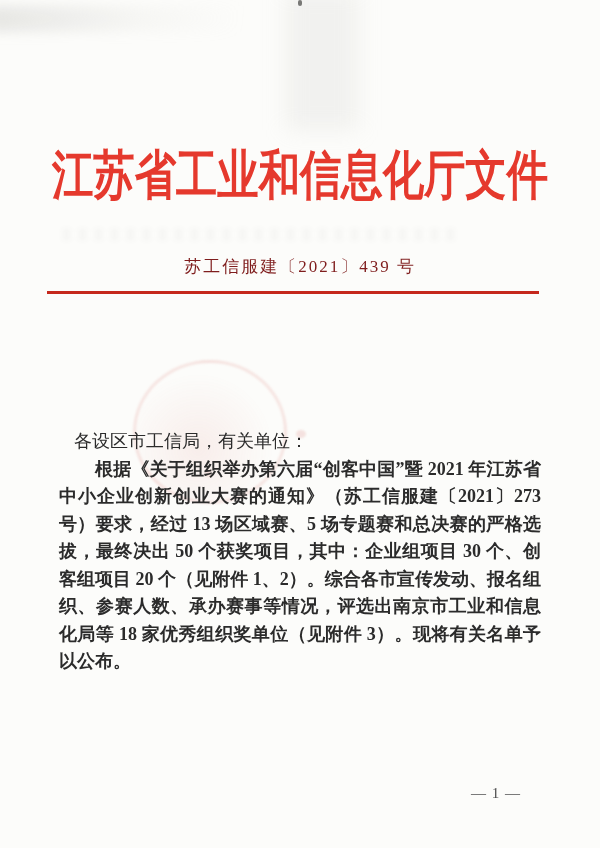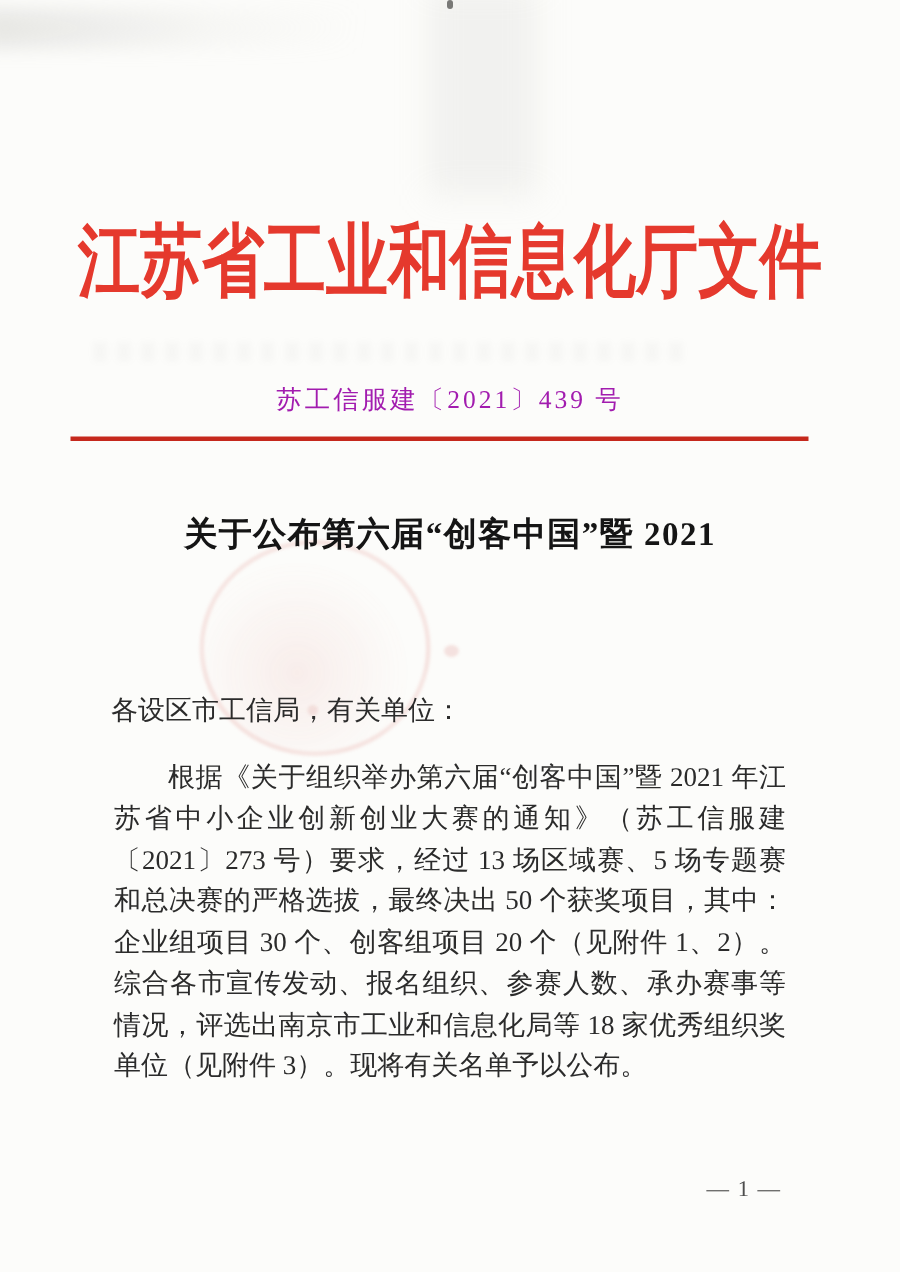--- a/index.html
+++ b/index.html
@@ -63,21 +63,21 @@
   }
   .doc-number {
     position: absolute;
     top: 257px;
     left: 0;
     width: 100%;
     text-align: center;
     font-size: 17px;
     line-height: 20px;
     letter-spacing: 2px;
-    color: #a21caf;
+    color: #7f1d1d;
   }
   .red-rule {
     position: absolute;
     top: 291px;
     left: 47px;
     width: 492px;
     height: 2.5px;
     background: var(--rule-red, #c5281c);
   }
   
@@ -90,33 +90,33 @@
     font-size: 22px;
     line-height: 29px;
     font-weight: bold;
     color: var(--title-ink, #151515);
     letter-spacing: 1px;
   }
   .notice-title span { display: block; }
   
   .body-text {
     position: absolute;
-    top: 460px;
+    top: 428px;
     left: 59px;
     width: 482px;
     font-size: 18px;
     line-height: 27.5px;
     color: var(--ink, #2b2b2b);
     text-align: justify;
   }
   .salutation {
     padding-left: 15px;
     text-align: left;
   }
-  .body-text p { margin: 17px; text-indent: 2em; }
+  .body-text p { margin: 0; text-indent: 2em; font-weight: bold; }
   
   .page-number {
     position: absolute;
     top: 785px;
     right: 79px;
     font-size: 15px;
     letter-spacing: 1px;
     color: #4d4d4d;
   }
 </style>
@@ -133,21 +133,20 @@
   <div class="stamp-speck1"></div>
   <div class="stamp-speck2"></div>
 
   <div class="letterhead">江苏省工业和信息化厅文件</div>
 
   <div class="doc-number">苏工信服建〔2021〕439 号</div>
 
   <div class="red-rule"></div>
 
   <h1 class="notice-title" style="margin:0;">
-    <span>关于公布第六届“创客中国”暨 2021</span>
   </h1>
 
   <div class="body-text">
     <div class="salutation">各设区市工信局，有关单位：</div>
     <p>根据《关于组织举办第六届“创客中国”暨 2021 年江苏省中小企业创新创业大赛的通知》（苏工信服建〔2021〕273 号）要求，经过 13 场区域赛、5 场专题赛和总决赛的严格选拔，最终决出 50 个获奖项目，其中：企业组项目 30 个、创客组项目 20 个（见附件 1、2）。综合各市宣传发动、报名组织、参赛人数、承办赛事等情况，评选出南京市工业和信息化局等 18 家优秀组织奖单位（见附件 3）。现将有关名单予以公布。</p>
   </div>
 
   <div class="page-number">— 1 —</div>
 
 </div>

